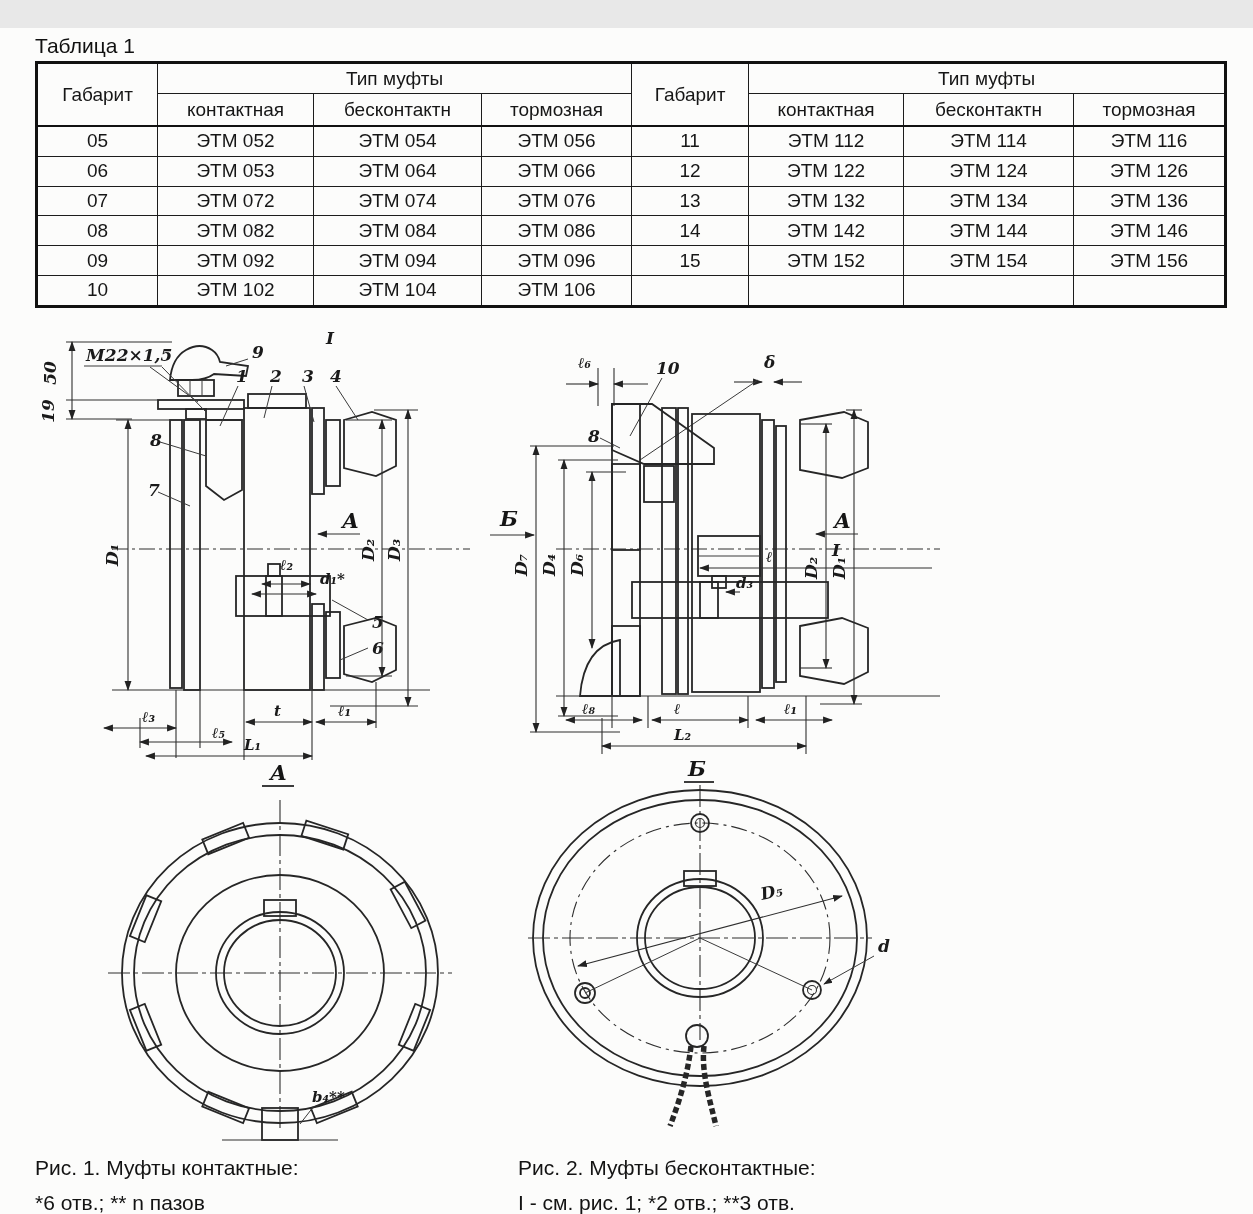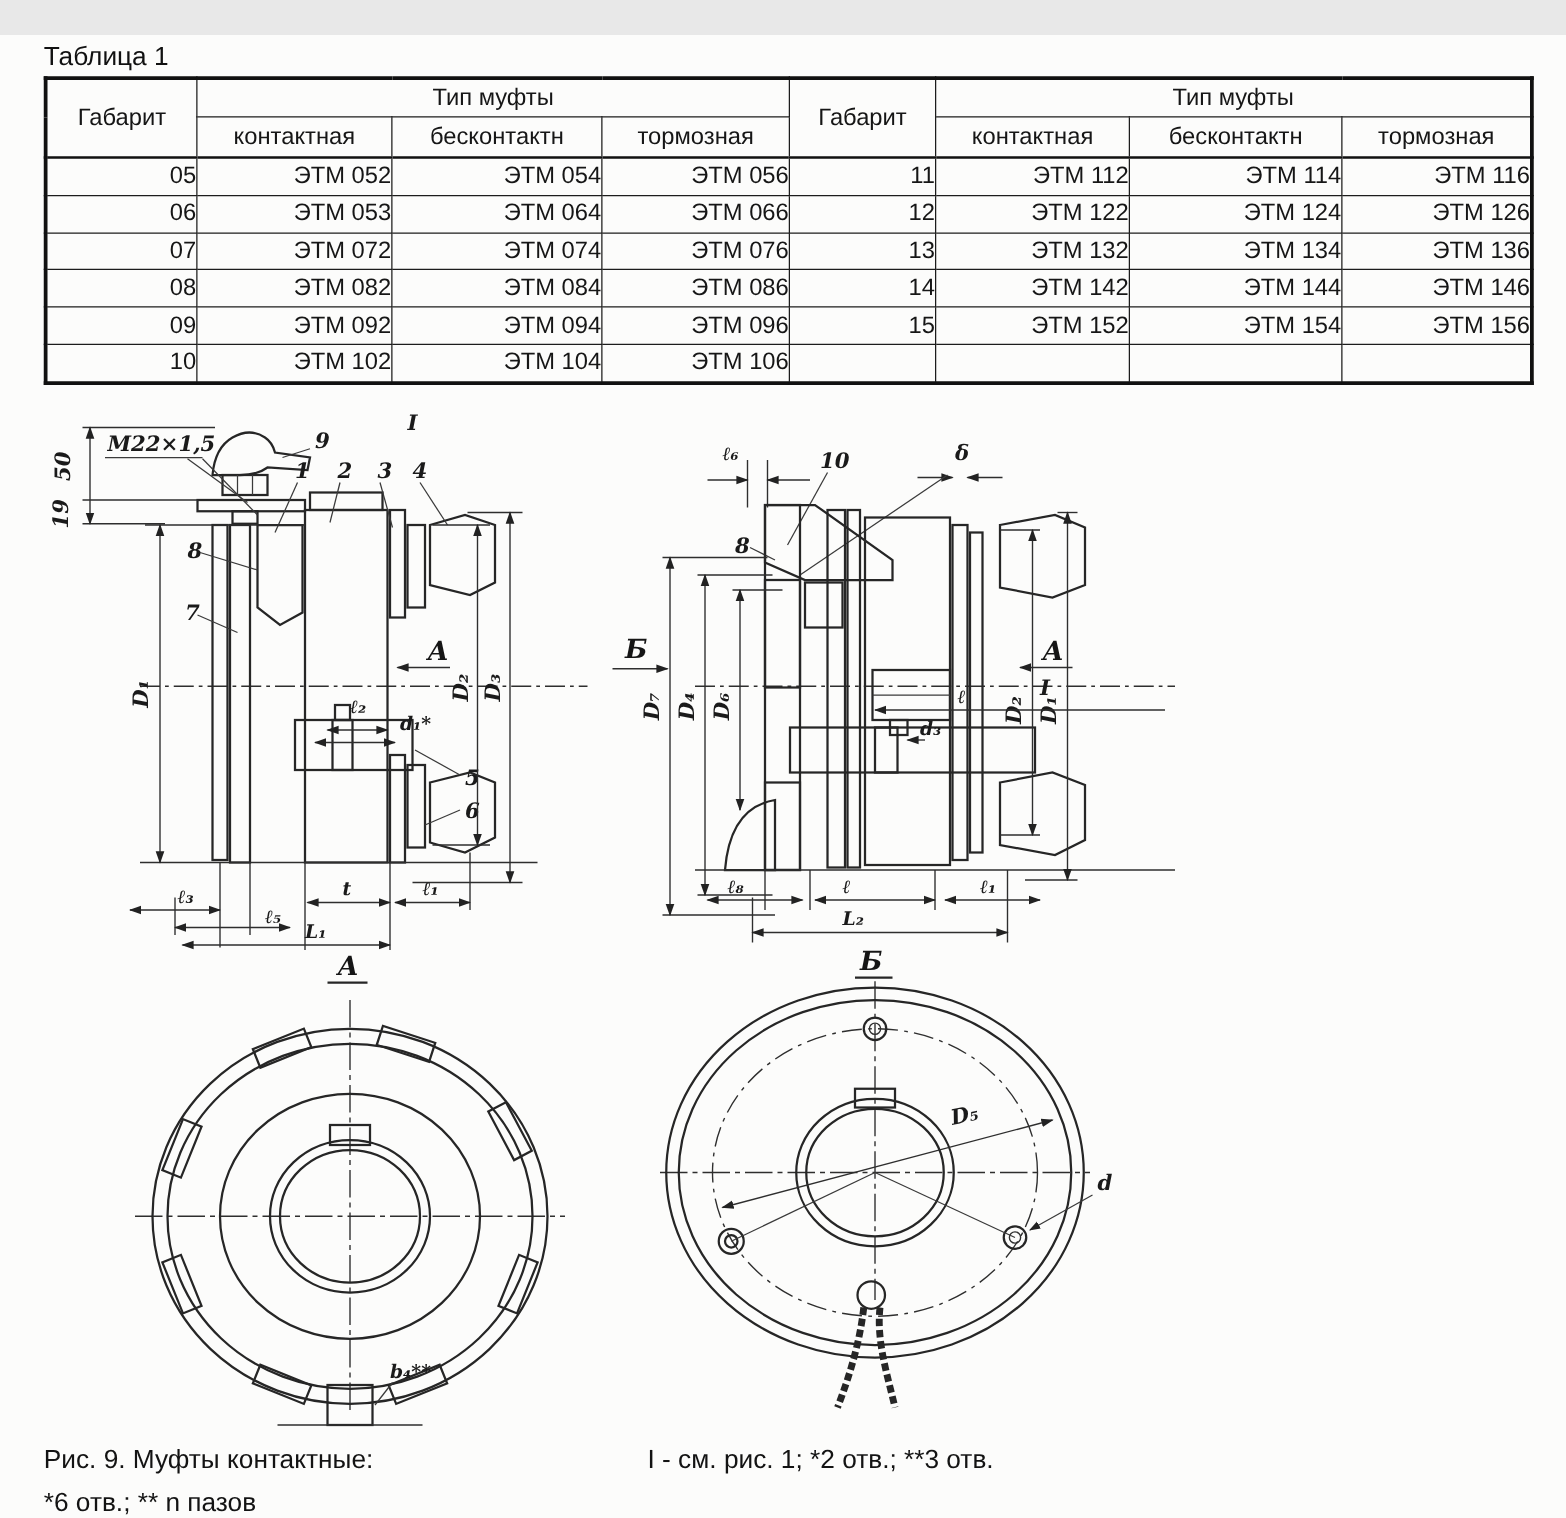--- a/index.html
+++ b/index.html
@@ -8,21 +8,21 @@
   
   #tbl-caption{position:absolute;left:35px;top:6px;font-size:21px;color:#111;}
   #tblwrap{position:absolute;left:35px;top:33px;width:1189px;}
   table.etm{border-collapse:collapse;table-layout:fixed;width:1189px;
             font-size:19px;color:#161616;}
   table.etm th,table.etm td{border:1.5px solid #1c1c1c;padding:0;text-align:center;
             font-weight:normal;overflow:hidden;white-space:nowrap;}
   table.etm{border:3px solid #111;padding-left:27px;}
   table.etm tr.hdr1 th{height:29px;}
   table.etm tr.hdr2 th{height:31px;border-bottom:2.5px solid #111;}
-  table.etm td{height:28.8px;text-align:right;}
+  table.etm td{height:28.8px;}
   table.etm th.gab{border-bottom:2.5px solid #111;}
   
   #drawing{position:absolute;left:0;top:290px;}
   .ln{stroke:#262626;stroke-width:1.8;fill:none;}
   .lnt{stroke:#2e2e2e;stroke-width:1.1;fill:none;}
   .cl{stroke:#3a3a3a;stroke-width:1;fill:none;}
   .dim{font-family:"DejaVu Serif",serif;font-style:italic;font-weight:bold;
        font-size:17px;fill:#1a1a1a;}
   .dimsm{font-family:"DejaVu Serif",serif;font-style:italic;font-weight:bold;
        font-size:15px;fill:#1a1a1a;}
@@ -434,21 +434,22 @@
       <line class="cl" x1="874" y1="928" x2="824" y2="956" marker-end="url(#ar)"></line>
       <g>
         <circle class="ln" cx="697" cy="1008" r="11"></circle>
         <path d="M691 1018 C688 1045 680 1072 670 1098" stroke="#262626" stroke-width="5.5" fill="none" stroke-dasharray="6,3"></path>
         <path d="M704 1018 C701 1045 710 1072 716 1098" stroke="#262626" stroke-width="5.5" fill="none" stroke-dasharray="6,3"></path>
       </g>
     </g>
   </svg>
 
   <div class="figcap" id="cap1">
-    <div>Рис. 9. Муфты контактные:</div>
+    <div>Рис. 1. Муфты контактные:</div>
     <div>*6 отв.; ** n пазов</div>
   </div>
   <div class="figcap" id="cap2">
+    <div>Рис. 2. Муфты бесконтактные:</div>
     <div>I - см. рис. 1; *2 отв.; **3 отв.</div>
   </div>
 
   <div id="footer-bar"></div>
 </div>
 
 </body></html>

